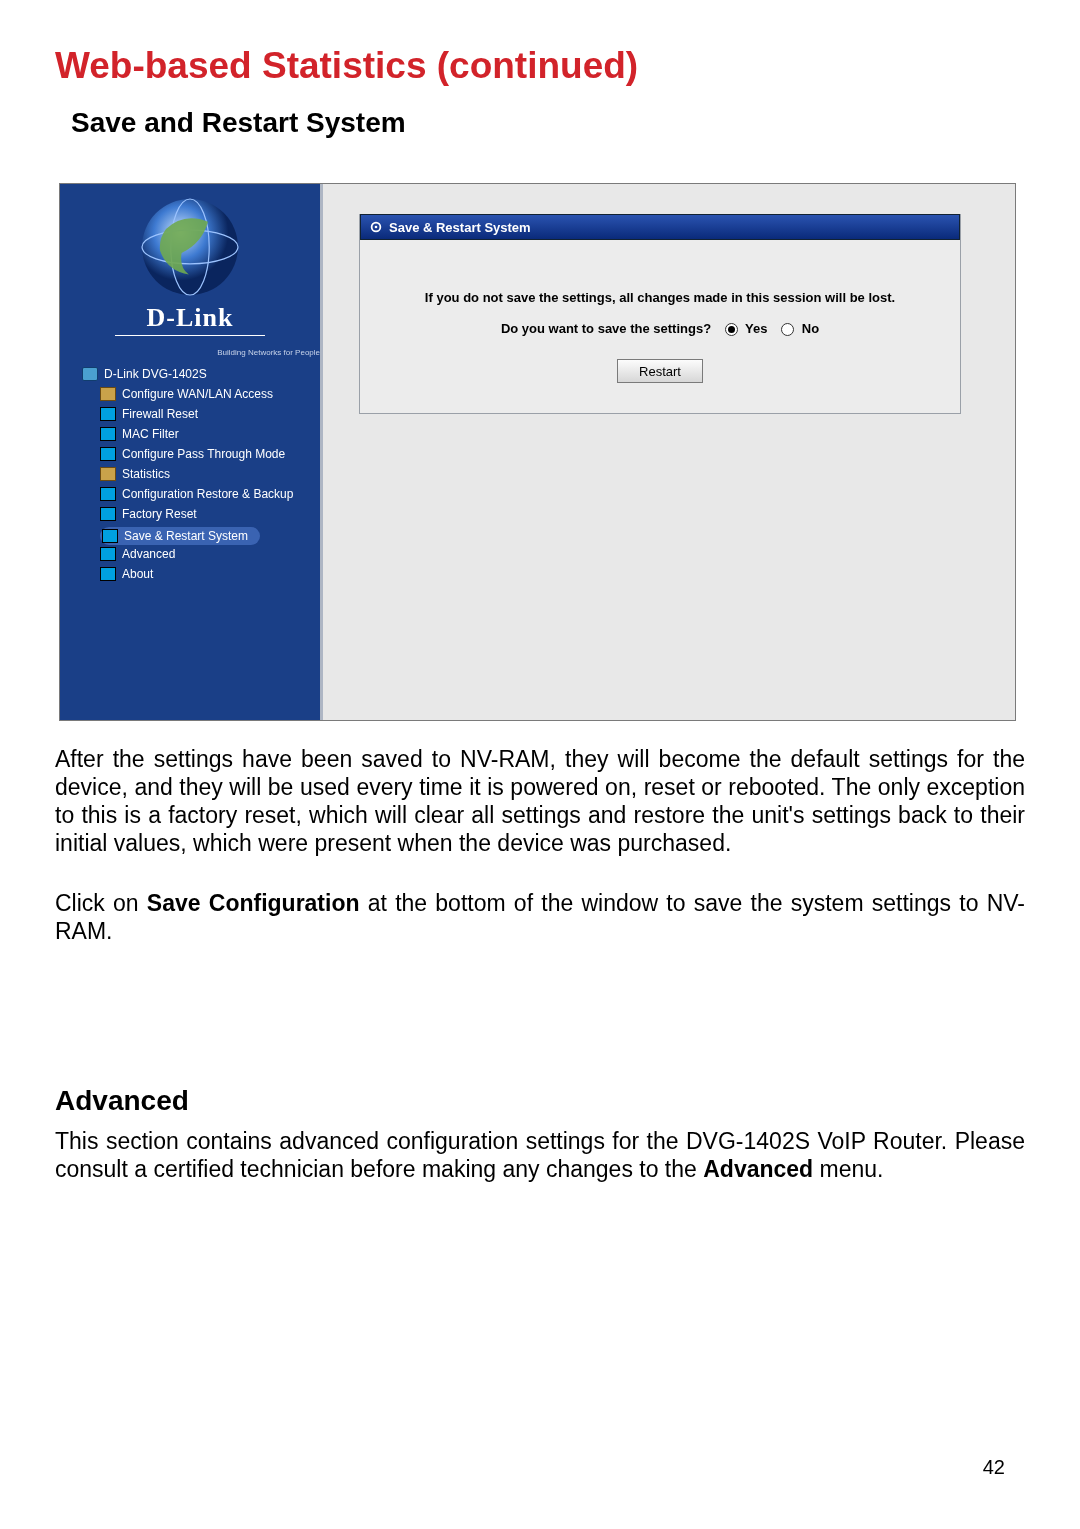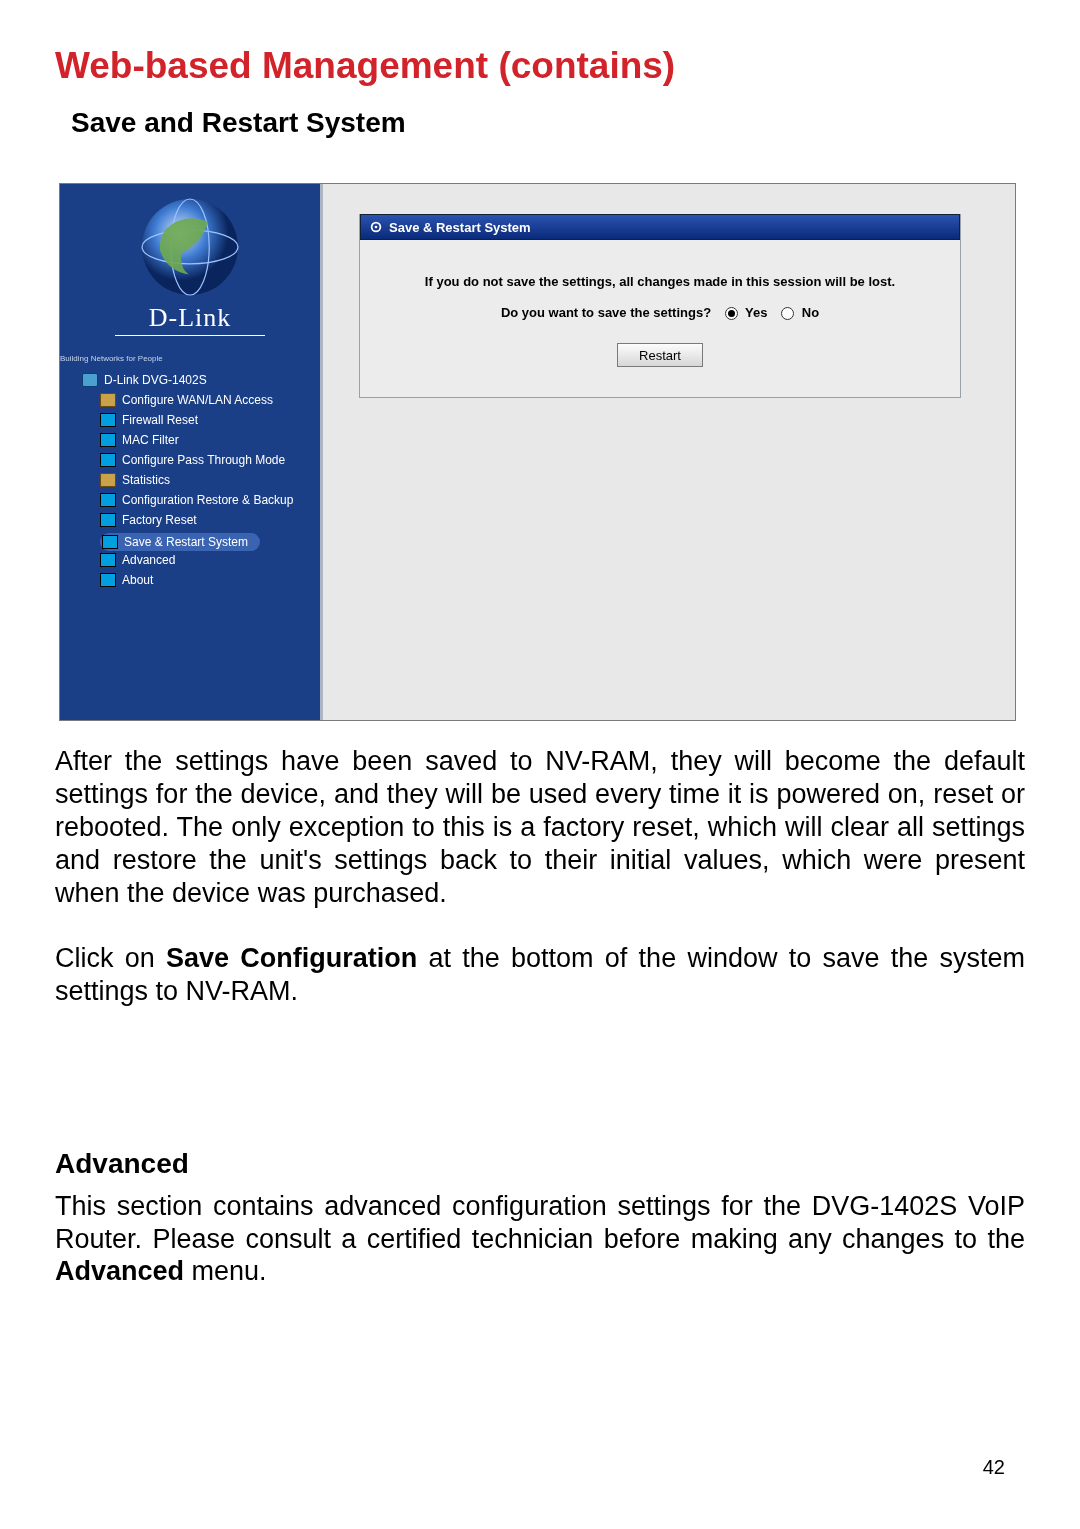--- a/index.html
+++ b/index.html
@@ -6,60 +6,60 @@
 body{
   width:1080px;height:1529px;
   font-family:Arial,Helvetica,sans-serif;
   background:#fff;color:#000;
   position:relative;
 }
 .page{padding:45px 55px 0 55px}
 .h1{color:#d2232a;font-weight:bold;font-size:37px;margin:0 0 20px 0}
 .h2{color:#000;font-weight:bold;font-size:28px;margin:0 0 44px 16px}
 .h3{color:#000;font-weight:bold;font-size:28px;margin:140px 0 10px 0}
-.para{font-size:27px;line-height:1.22;margin:0 0 32px 0;text-align:justify}
+.para{font-size:23px;line-height:1.22;margin:0 0 32px 0;text-align:justify}
 .pagenum{position:absolute;bottom:50px;right:75px;font-size:20px}
 
 
 .shot-wrap{width:955px;height:536px;border:1px solid #7a7a7a;margin:0 0 24px 4px;background:#fff;display:flex}
 .sidepane{width:260px;height:100%;background:#1a3f87;color:#fff;font-size:12px}
 .globe{width:260px;height:125px;display:flex;align-items:center;justify-content:center}
 .globe svg{width:120px;height:110px}
-.brand{font-family:"Times New Roman",serif;font-weight:normal;font-size:26px;text-align:center;letter-spacing:1px;margin-top:-6px}
+.brand{font-family:"Times New Roman",serif;font-weight:bold;font-size:26px;text-align:center;letter-spacing:1px;margin-top:-6px}
 .brand-under{border-top:1px solid #fff;width:150px;margin:2px auto 0 auto}
-.tagline{font-size:8px;text-align:left;margin-top:18px;color:#c7d3ea}
+.tagline{font-size:8px;text-align:right;margin-top:12px;color:#c7d3ea}
 .tree{margin:10px 0 0 10px}
 .tree-row{display:flex;height:20px;white-space:nowrap}
 .tree-indent1{padding-left:12px}
 .tree-indent2{padding-left:30px}
 .tree-indent3{padding-left:30px}
 .ticon{width:14px;height:12px;display:inline-block;margin-right:6px}
 .ico-folder{background:#c9a24a;border:1px solid #6b4a12}
 .ico-page{background:#00a0e0;border:1px solid #000}
 .ico-root{background:#4aa0d0;border:1px solid #113d6e;border-radius:2px}
 .tree-row.sel{background:transparent}
 .sel-pill{display:inline-flex;align-items:center;background:#3a63b2;border-radius:10px;padding:0 12px 0 2px;height:18px}
 .sel-pill .ticon{background:#00a0e0;border:1px solid #000}
 
 .mainpane{flex:1;height:100%;background:#e8e8e8;border-left:3px solid #aeb6c4;box-sizing:border-box;padding:30px 20px 0 36px}
 .panel{width:600px;background:#ececec;border:1px solid #9aa0a8;border-top:none}
 .panel-title{background:linear-gradient(#2a53b0,#0a2a7a);color:#fff;font-weight:bold;font-size:13px;height:24px;display:flex;align-items:center;padding-left:8px;border:1px solid #123}
 .panel-title .gear{width:14px;height:14px;margin-right:6px;display:inline-block}
-.panel-body{padding:34px 10px 30px 10px;text-align:center}
+.panel-body{padding:50px 10px 30px 10px;text-align:center}
 .panel-line1{font-size:13px;font-weight:bold;margin-bottom:16px}
 .panel-line2{font-size:13px;font-weight:bold;margin-bottom:23px}
 .radio{width:11px;height:11px;border:1px solid #333;border-radius:50%;display:inline-block;vertical-align:middle;margin:0 4px 0 10px;position:relative;background:#fff}
 .radio.checked::after{content:"";position:absolute;inset:2px;background:#000;border-radius:50%}
 .restart-btn{width:86px;height:24px;background:linear-gradient(#fcfcfc,#d7d7d7);border:1px solid #7a7a7a;font-size:13px;font-family:inherit;cursor:pointer}
 </style>
 </head>
 <body>
 
 <div class="page">
-  <div class="h1">Web-based Management (contains)</div>
+  <div class="h1">Web-based Statistics (continued)</div>
   <div class="h2">Save and Restart System</div>
 
   <div class="shot-wrap">
     <div class="sidepane">
       <div class="globe">
         <svg viewBox="0 0 100 90">
           <defs>
             <radialGradient id="g" cx="40%" cy="35%">
               <stop offset="0%" stop-color="#cfe6ff"></stop>
               <stop offset="55%" stop-color="#3e7ad1"></stop>

